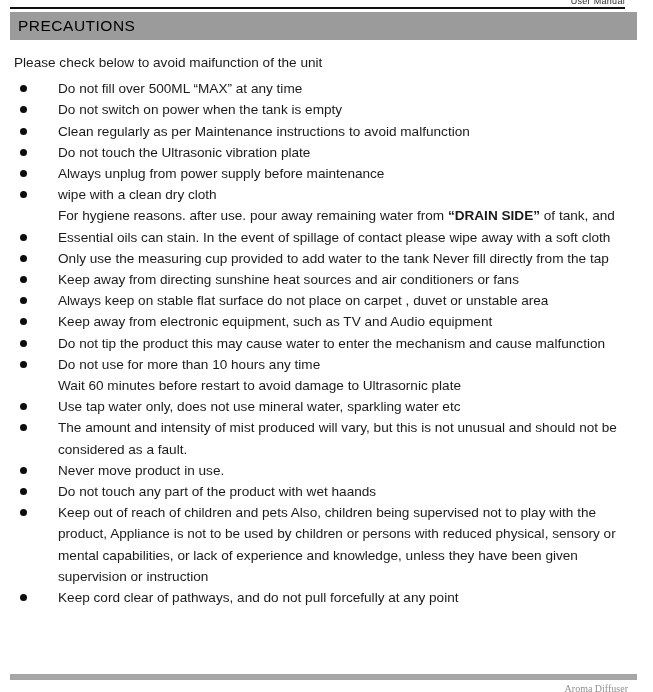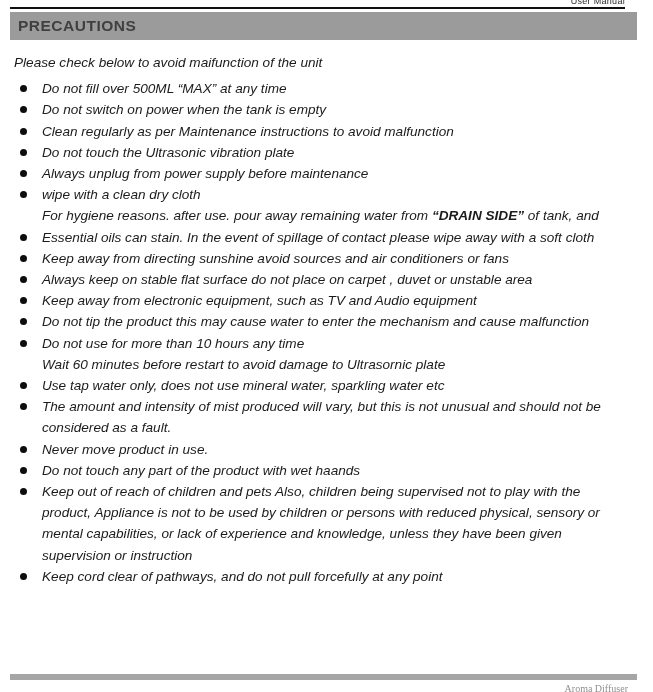--- a/index.html
+++ b/index.html
@@ -33,45 +33,44 @@
     top: 12px; left: 10px;
     width: 627px; height: 28px;
     background: #9b9b9b;
     display: flex;
     align-items: center;
     padding-left: 8px;
     box-sizing: border-box;
   }
   .title {
     font-size: 15.5px;
-    font-weight: bold;
+    font-weight: normal;
     letter-spacing: 0.5px;
-    color: #404040;
+    color: #000000;
   }
   .content {
     position: absolute;
     top: 52px; left: 14px; right: 0;
     font-size: 13.6px;
     line-height: 21.2px;
-    font-style: italic;
   }
   .intro { margin: 0 0 5px 0; }
   .list {
     list-style: none;
     margin: 0; padding: 0;
   }
   .bullet-item { display: flex; align-items: flex-start; }
   .bullet-dot {
     flex: 0 0 auto;
     width: 7px; height: 7px;
     border-radius: 50%;
     background: #0d0d0d;
     margin: 7px 0 0 6px;
   }
-  .bullet-content { flex: 1; margin-left: 15px; }
+  .bullet-content { flex: 1; margin-left: 31px; }
   .line { white-space: normal; }
   .bold { font-weight: bold; }
   .footer-rule {
     position: absolute;
     top: 674px; left: 10px;
     width: 627px; height: 6px;
     background: #a6a6a6;
   }
   .footer-text {
     position: absolute;
@@ -137,21 +136,27 @@
         </li>
         <li class="bullet-item">
           <span class="bullet-dot"></span>
           <div class="bullet-content">
             <div class="line"><span>Essential oils can stain. In the event of spillage of contact please wipe away with a soft cloth</span></div>
           </div>
         </li>
         <li class="bullet-item">
           <span class="bullet-dot"></span>
           <div class="bullet-content">
-            <div class="line"><span>Keep away from directing sunshine avoid sources and air conditioners or fans</span></div>
+            <div class="line"><span>Only use the measuring cup provided to add water to the tank Never fill directly from the tap</span></div>
+          </div>
+        </li>
+        <li class="bullet-item">
+          <span class="bullet-dot"></span>
+          <div class="bullet-content">
+            <div class="line"><span>Keep away from directing sunshine heat sources and air conditioners or fans</span></div>
           </div>
         </li>
         <li class="bullet-item">
           <span class="bullet-dot"></span>
           <div class="bullet-content">
             <div class="line"><span>Always keep on stable flat surface do not place on carpet , duvet or unstable area</span></div>
           </div>
         </li>
         <li class="bullet-item">
           <span class="bullet-dot"></span>

